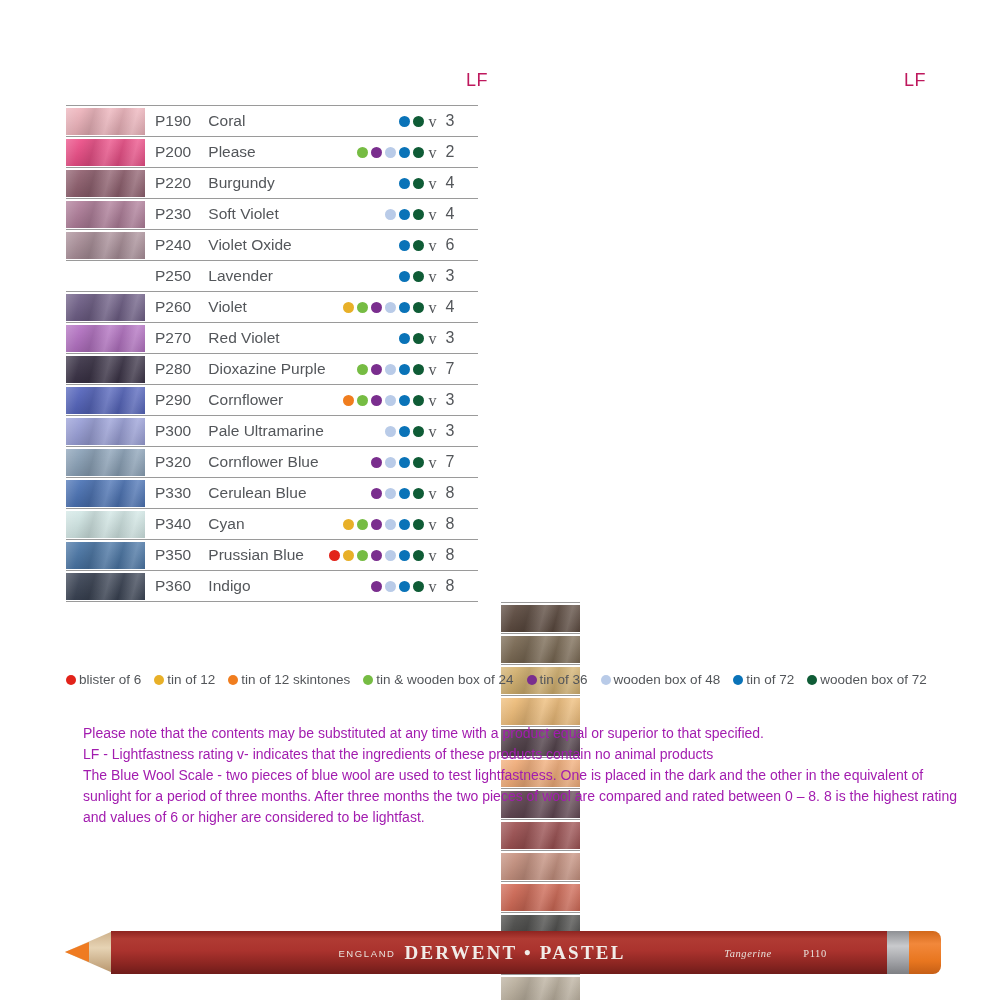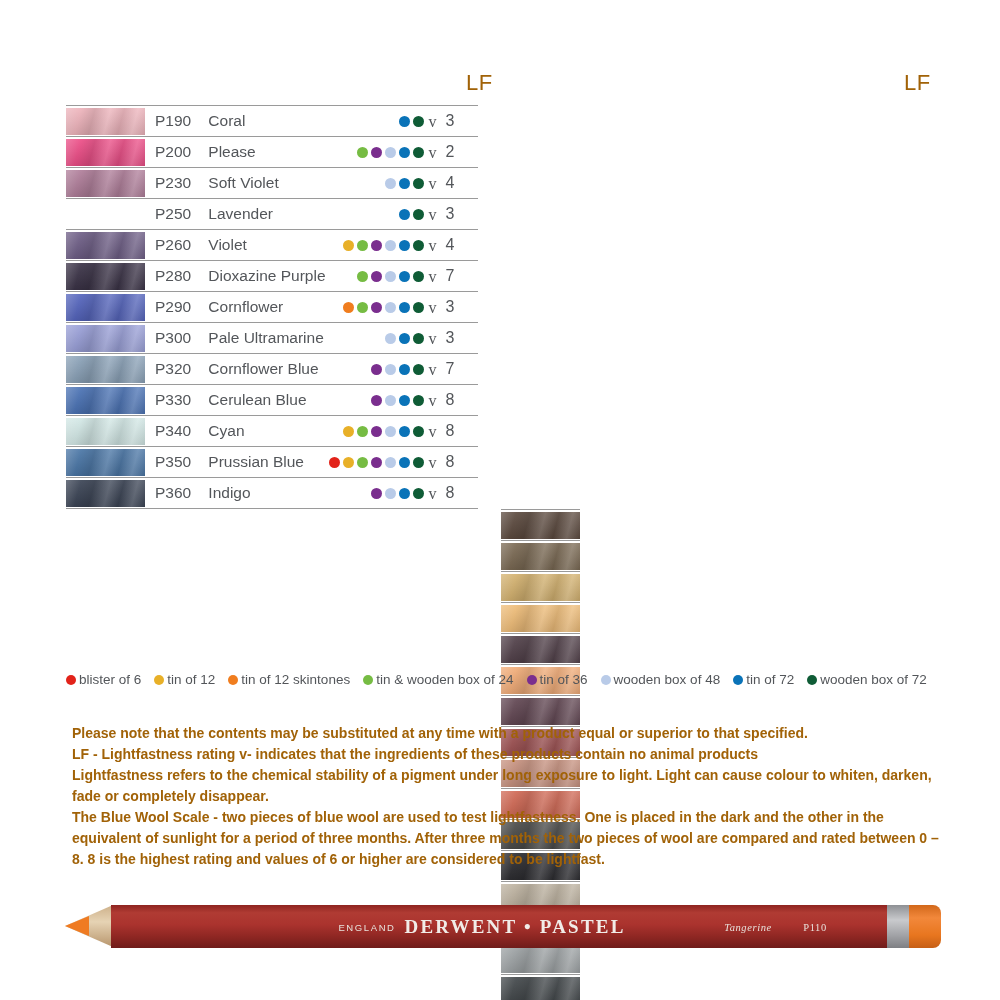--- a/index.html
+++ b/index.html
@@ -10,22 +10,22 @@
     font-family:"Liberation Sans", sans-serif;
     color:#53565a;
     -webkit-font-smoothing:antialiased;
     overflow:hidden;
   }
   .page{position:relative;width:1000px;height:1000px;}
 
   
   .lf-head{
     position:absolute;
-    font-size:22px;
-    color:#a16207;
+    font-size:18px;
+    color:#be185d;
     letter-spacing:.5px;
   }
   .lf-head.left{left:466px;top:70px;}
   .lf-head.right{left:904px;top:70px;}
 
   
   .cols{
     position:absolute;
     left:0;top:105px;
     width:1000px;
@@ -102,35 +102,34 @@
     font-size:13.5px;
     color:#53565a;
     line-height:19px;
   }
   .legend-item{display:inline-block;margin-right:13px;white-space:nowrap;}
   .legend-item .dot{margin-left:0;margin-right:3px;width:10px;height:10px;}
 
   
   .notes{
     position:absolute;
-    left:72px;top:723px;
+    left:83px;top:723px;
     width:880px;
     font-size:14px;
-    color:#a16207;
+    color:#a21caf;
     line-height:21px;
-    font-weight:bold;
   }
   .notes p{margin:0;}
   .para{margin:0 0 0 0;}
   .notes-block{margin-top:19px;}
 
   
   .pencil-wrap{
     position:absolute;
-    left:55px;top:895px;
+    left:55px;top:921px;
     width:890px;height:62px;
   }
 </style>
 </head>
 <body>
 
 <div class="page">
 
   <div class="lf-head left">LF</div>
   <div class="lf-head right">LF</div>
@@ -152,44 +151,71 @@
               <td class="sw-cell">
                 <span class="swatch" style="background: linear-gradient(105deg, rgba(255, 255, 255, 0.2) 0%, rgba(255, 255, 255, 0) 18%, rgba(0, 0, 0, 0.1) 34%, rgba(255, 255, 255, 0.16) 52%, rgba(0, 0, 0, 0.08) 68%, rgba(255, 255, 255, 0.18) 84%, rgba(0, 0, 0, 0.06) 100%), linear-gradient(0deg, rgba(0, 0, 0, 0.1), rgba(255, 255, 255, 0.08)) rgb(236, 78, 135);"></span>
               </td>
               <td class="code">P200</td>
               <td class="name">Please</td>
               <td class="dots-cell"><span class="dots"><span class="dot" style="background: rgb(118, 188, 67);"></span><span class="dot" style="background: rgb(122, 46, 142);"></span><span class="dot" style="background: rgb(185, 203, 232);"></span><span class="dot" style="background: rgb(10, 115, 184);"></span><span class="dot" style="background: rgb(15, 92, 54);"></span><span class="vflag">v</span></span></td>
               <td class="lf-cell">2</td>
             </tr>
             <tr class="row">
               <td class="sw-cell">
+                <span class="swatch" style="background: linear-gradient(105deg, rgba(255, 255, 255, 0.2) 0%, rgba(255, 255, 255, 0) 18%, rgba(0, 0, 0, 0.1) 34%, rgba(255, 255, 255, 0.16) 52%, rgba(0, 0, 0, 0.08) 68%, rgba(255, 255, 255, 0.18) 84%, rgba(0, 0, 0, 0.06) 100%), linear-gradient(0deg, rgba(0, 0, 0, 0.1), rgba(255, 255, 255, 0.08)) rgb(144, 96, 111);"></span>
+              </td>
+              <td class="code">P220</td>
+              <td class="name">Burgundy</td>
+              <td class="dots-cell"><span class="dots"><span class="dot" style="background: rgb(10, 115, 184);"></span><span class="dot" style="background: rgb(15, 92, 54);"></span><span class="vflag">v</span></span></td>
+              <td class="lf-cell">4</td>
+            </tr>
+            <tr class="row">
+              <td class="sw-cell">
                 <span class="swatch" style="background: linear-gradient(105deg, rgba(255, 255, 255, 0.2) 0%, rgba(255, 255, 255, 0) 18%, rgba(0, 0, 0, 0.1) 34%, rgba(255, 255, 255, 0.16) 52%, rgba(0, 0, 0, 0.08) 68%, rgba(255, 255, 255, 0.18) 84%, rgba(0, 0, 0, 0.06) 100%), linear-gradient(0deg, rgba(0, 0, 0, 0.1), rgba(255, 255, 255, 0.08)) rgb(176, 126, 154);"></span>
               </td>
               <td class="code">P230</td>
               <td class="name">Soft Violet</td>
               <td class="dots-cell"><span class="dots"><span class="dot" style="background: rgb(185, 203, 232);"></span><span class="dot" style="background: rgb(10, 115, 184);"></span><span class="dot" style="background: rgb(15, 92, 54);"></span><span class="vflag">v</span></span></td>
               <td class="lf-cell">4</td>
             </tr>
             <tr class="row">
               <td class="sw-cell">
+                <span class="swatch" style="background: linear-gradient(105deg, rgba(255, 255, 255, 0.2) 0%, rgba(255, 255, 255, 0) 18%, rgba(0, 0, 0, 0.1) 34%, rgba(255, 255, 255, 0.16) 52%, rgba(0, 0, 0, 0.08) 68%, rgba(255, 255, 255, 0.18) 84%, rgba(0, 0, 0, 0.06) 100%), linear-gradient(0deg, rgba(0, 0, 0, 0.1), rgba(255, 255, 255, 0.08)) rgb(171, 144, 154);"></span>
+              </td>
+              <td class="code">P240</td>
+              <td class="name">Violet Oxide</td>
+              <td class="dots-cell"><span class="dots"><span class="dot" style="background: rgb(10, 115, 184);"></span><span class="dot" style="background: rgb(15, 92, 54);"></span><span class="vflag">v</span></span></td>
+              <td class="lf-cell">6</td>
+            </tr>
+            <tr class="row">
+              <td class="sw-cell">
                 <span class="swatch" style="background: rgb(255, 255, 255);"></span>
               </td>
               <td class="code">P250</td>
               <td class="name">Lavender</td>
               <td class="dots-cell"><span class="dots"><span class="dot" style="background: rgb(10, 115, 184);"></span><span class="dot" style="background: rgb(15, 92, 54);"></span><span class="vflag">v</span></span></td>
               <td class="lf-cell">3</td>
             </tr>
             <tr class="row">
               <td class="sw-cell">
                 <span class="swatch" style="background: linear-gradient(105deg, rgba(255, 255, 255, 0.2) 0%, rgba(255, 255, 255, 0) 18%, rgba(0, 0, 0, 0.1) 34%, rgba(255, 255, 255, 0.16) 52%, rgba(0, 0, 0, 0.08) 68%, rgba(255, 255, 255, 0.18) 84%, rgba(0, 0, 0, 0.06) 100%), linear-gradient(0deg, rgba(0, 0, 0, 0.1), rgba(255, 255, 255, 0.08)) rgb(111, 95, 135);"></span>
               </td>
               <td class="code">P260</td>
               <td class="name">Violet</td>
               <td class="dots-cell"><span class="dots"><span class="dot" style="background: rgb(232, 176, 40);"></span><span class="dot" style="background: rgb(118, 188, 67);"></span><span class="dot" style="background: rgb(122, 46, 142);"></span><span class="dot" style="background: rgb(185, 203, 232);"></span><span class="dot" style="background: rgb(10, 115, 184);"></span><span class="dot" style="background: rgb(15, 92, 54);"></span><span class="vflag">v</span></span></td>
               <td class="lf-cell">4</td>
+            </tr>
+            <tr class="row">
+              <td class="sw-cell">
+                <span class="swatch" style="background: linear-gradient(105deg, rgba(255, 255, 255, 0.2) 0%, rgba(255, 255, 255, 0) 18%, rgba(0, 0, 0, 0.1) 34%, rgba(255, 255, 255, 0.16) 52%, rgba(0, 0, 0, 0.08) 68%, rgba(255, 255, 255, 0.18) 84%, rgba(0, 0, 0, 0.06) 100%), linear-gradient(0deg, rgba(0, 0, 0, 0.1), rgba(255, 255, 255, 0.08)) rgb(180, 114, 195);"></span>
+              </td>
+              <td class="code">P270</td>
+              <td class="name">Red Violet</td>
+              <td class="dots-cell"><span class="dots"><span class="dot" style="background: rgb(10, 115, 184);"></span><span class="dot" style="background: rgb(15, 92, 54);"></span><span class="vflag">v</span></span></td>
+              <td class="lf-cell">3</td>
             </tr>
             <tr class="row">
               <td class="sw-cell">
                 <span class="swatch" style="background: linear-gradient(105deg, rgba(255, 255, 255, 0.2) 0%, rgba(255, 255, 255, 0) 18%, rgba(0, 0, 0, 0.1) 34%, rgba(255, 255, 255, 0.16) 52%, rgba(0, 0, 0, 0.08) 68%, rgba(255, 255, 255, 0.18) 84%, rgba(0, 0, 0, 0.06) 100%), linear-gradient(0deg, rgba(0, 0, 0, 0.1), rgba(255, 255, 255, 0.08)) rgb(59, 51, 71);"></span>
               </td>
               <td class="code">P280</td>
               <td class="name">Dioxazine Purple</td>
               <td class="dots-cell"><span class="dots"><span class="dot" style="background: rgb(118, 188, 67);"></span><span class="dot" style="background: rgb(122, 46, 142);"></span><span class="dot" style="background: rgb(185, 203, 232);"></span><span class="dot" style="background: rgb(10, 115, 184);"></span><span class="dot" style="background: rgb(15, 92, 54);"></span><span class="vflag">v</span></span></td>
               <td class="lf-cell">7</td>
             </tr>
@@ -355,21 +381,20 @@
           </tbody>
         </table>
     </div>
   </div>
 
   <div class="legend" id="legend"><span class="legend-item"><span class="dot" style="background: rgb(226, 35, 26);"></span><span>blister of 6</span></span><span class="legend-item"><span class="dot" style="background: rgb(232, 176, 40);"></span><span>tin of 12</span></span><span class="legend-item"><span class="dot" style="background: rgb(240, 125, 30);"></span><span>tin of 12 skintones</span></span><span class="legend-item"><span class="dot" style="background: rgb(118, 188, 67);"></span><span>tin &amp; wooden box of 24</span></span><span class="legend-item"><span class="dot" style="background: rgb(122, 46, 142);"></span><span>tin of 36</span></span><span class="legend-item"><span class="dot" style="background: rgb(185, 203, 232);"></span><span>wooden box of 48</span></span><span class="legend-item"><span class="dot" style="background: rgb(10, 115, 184);"></span><span>tin of 72</span></span><span class="legend-item"><span class="dot" style="background: rgb(15, 92, 54);"></span><span>wooden box of 72</span></span></div>
 
   <div class="notes">
     <p class="para">Please note that the contents may be substituted at any time with a product equal or superior to that specified.</p>
     <p class="para">LF - Lightfastness rating  v- indicates that the ingredients of these products contain no animal products</p>
-    <p class="para notes-block">Lightfastness refers to the chemical stability of a pigment under long exposure to light. Light can cause colour to whiten, darken, fade or completely disappear.</p>
     <p class="para notes-block">The Blue Wool Scale - two pieces of blue wool are used to test lightfastness. One is placed in the dark and the other in the equivalent of sunlight for a period of three months. After three months the two pieces of wool are compared and rated between 0 – 8. 8 is the highest rating and values of 6 or higher are considered to be lightfast.</p>
   </div>
 
   <div class="pencil-wrap">
     <svg width="890" height="62" viewBox="0 0 890 62">
       <defs>
         <linearGradient id="barrelGrad" x1="0" y1="0" x2="0" y2="1">
           <stop offset="0%" stop-color="#8e2420"></stop>
           <stop offset="18%" stop-color="#b03b33"></stop>
           <stop offset="45%" stop-color="#ab332e"></stop>

